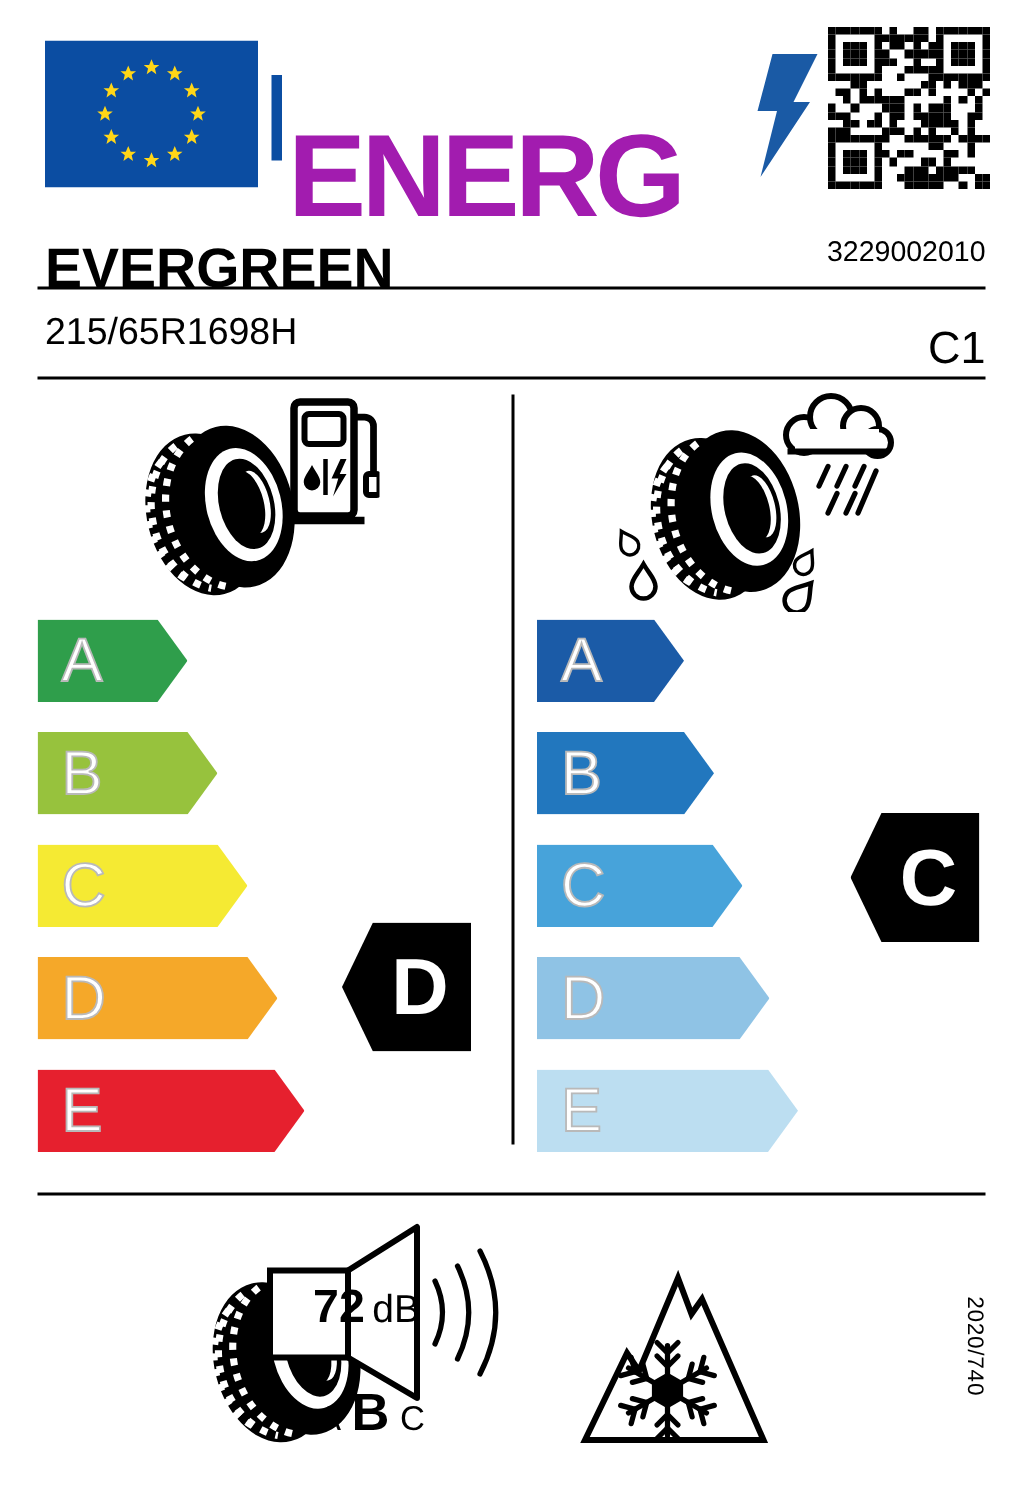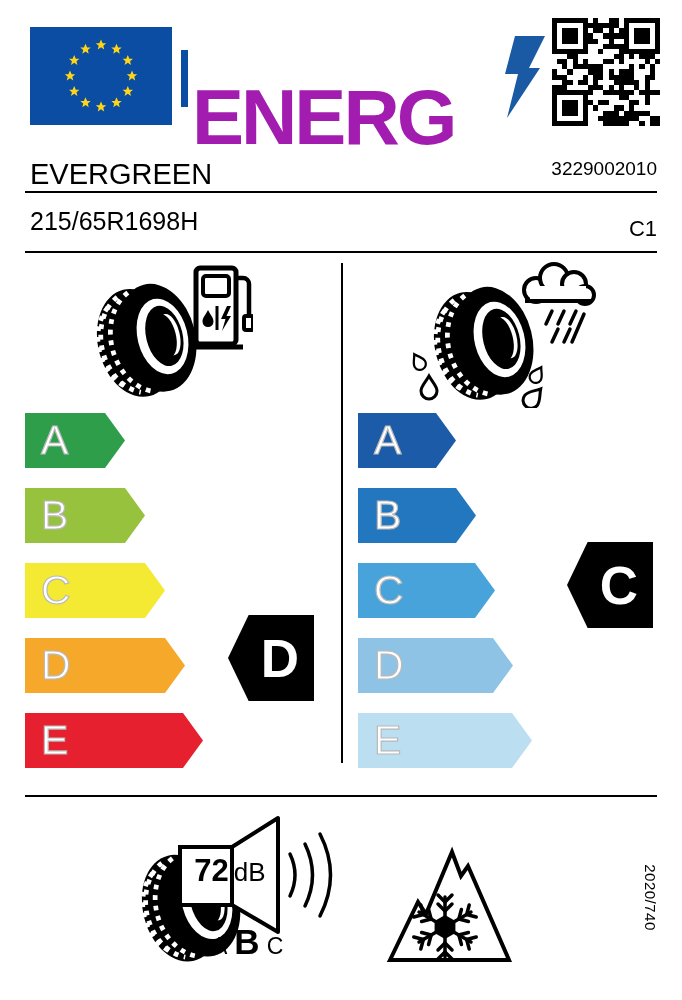--- a/index.html
+++ b/index.html
@@ -1,35 +1,35 @@
 <!DOCTYPE html>
 <html><head>
 <meta charset="utf-8">
 <style>
   html,body{margin:0;padding:0}
   body{width:682px;height:1000px;background:#fff;font-family:"Liberation Sans",sans-serif;color:#000}
   #label{position:relative;width:682px;height:1000px;background:#fff;overflow:hidden}
   .abs{position:absolute}
   .hr{position:absolute;left:25px;width:632px;height:2px;background:#000}
   .energ{font-size:78px;font-weight:bold;letter-spacing:-3px;line-height:1;white-space:nowrap}
-  .brand{font-size:29px;font-weight:normal}
+  .brand{font-size:37px;font-weight:bold}
   .model{font-size:19px}
   .size{font-size:25px}
-  .tclass{font-size:22px}
+  .tclass{font-size:30px}
   #qr{display:grid;grid-template-columns:repeat(21,1fr);grid-template-rows:repeat(21,1fr);width:108px;height:108px;background:#fff}
   #qr span{display:block}
   #qr span.on{background:#000}
   .vdiv{position:absolute;left:341px;top:263px;width:2px;height:500px;background:#000}
   .arrow{position:absolute;height:55px;display:flex;align-items:center;padding-left:16px;box-sizing:border-box;
     clip-path:polygon(0 0,calc(100% - 20px) 0,100% 50%,calc(100% - 20px) 100%,0 100%);
     color:#fff;font-size:41px;-webkit-text-stroke:1.2px #b9b9b9}
   .pointer{position:absolute;width:86px;height:86px;background:#000;color:#fff;
     clip-path:polygon(0 50%,24% 0,100% 0,100% 100%,24% 100%);
     display:flex;align-items:center;justify-content:center;font-size:53px;font-weight:bold;padding-left:18px;box-sizing:border-box}
-  .db-box{position:absolute;left:180px;top:853px;width:100px;height:42px;display:flex;align-items:baseline;justify-content:center;gap:5px}
+  .db-box{position:absolute;left:180px;top:853px;width:100px;height:42px;display:flex;align-items:baseline;justify-content:flex-end;gap:5px}
   .db-val{font-size:31px;font-weight:bold}
   .db-unit{font-size:26px}
   .abc{position:absolute;left:212px;top:922px;display:flex;align-items:baseline;gap:7px}
   .abc .sm{font-size:23px}
   .abc .cur{font-size:35px;font-weight:bold}
   .reg{position:absolute;left:608px;top:889px;width:84px;text-align:center;font-size:15px;transform:rotate(90deg);letter-spacing:.5px}
   svg .oln{fill:#fff;stroke:#000}
 </style>
 </head>
 <body>

